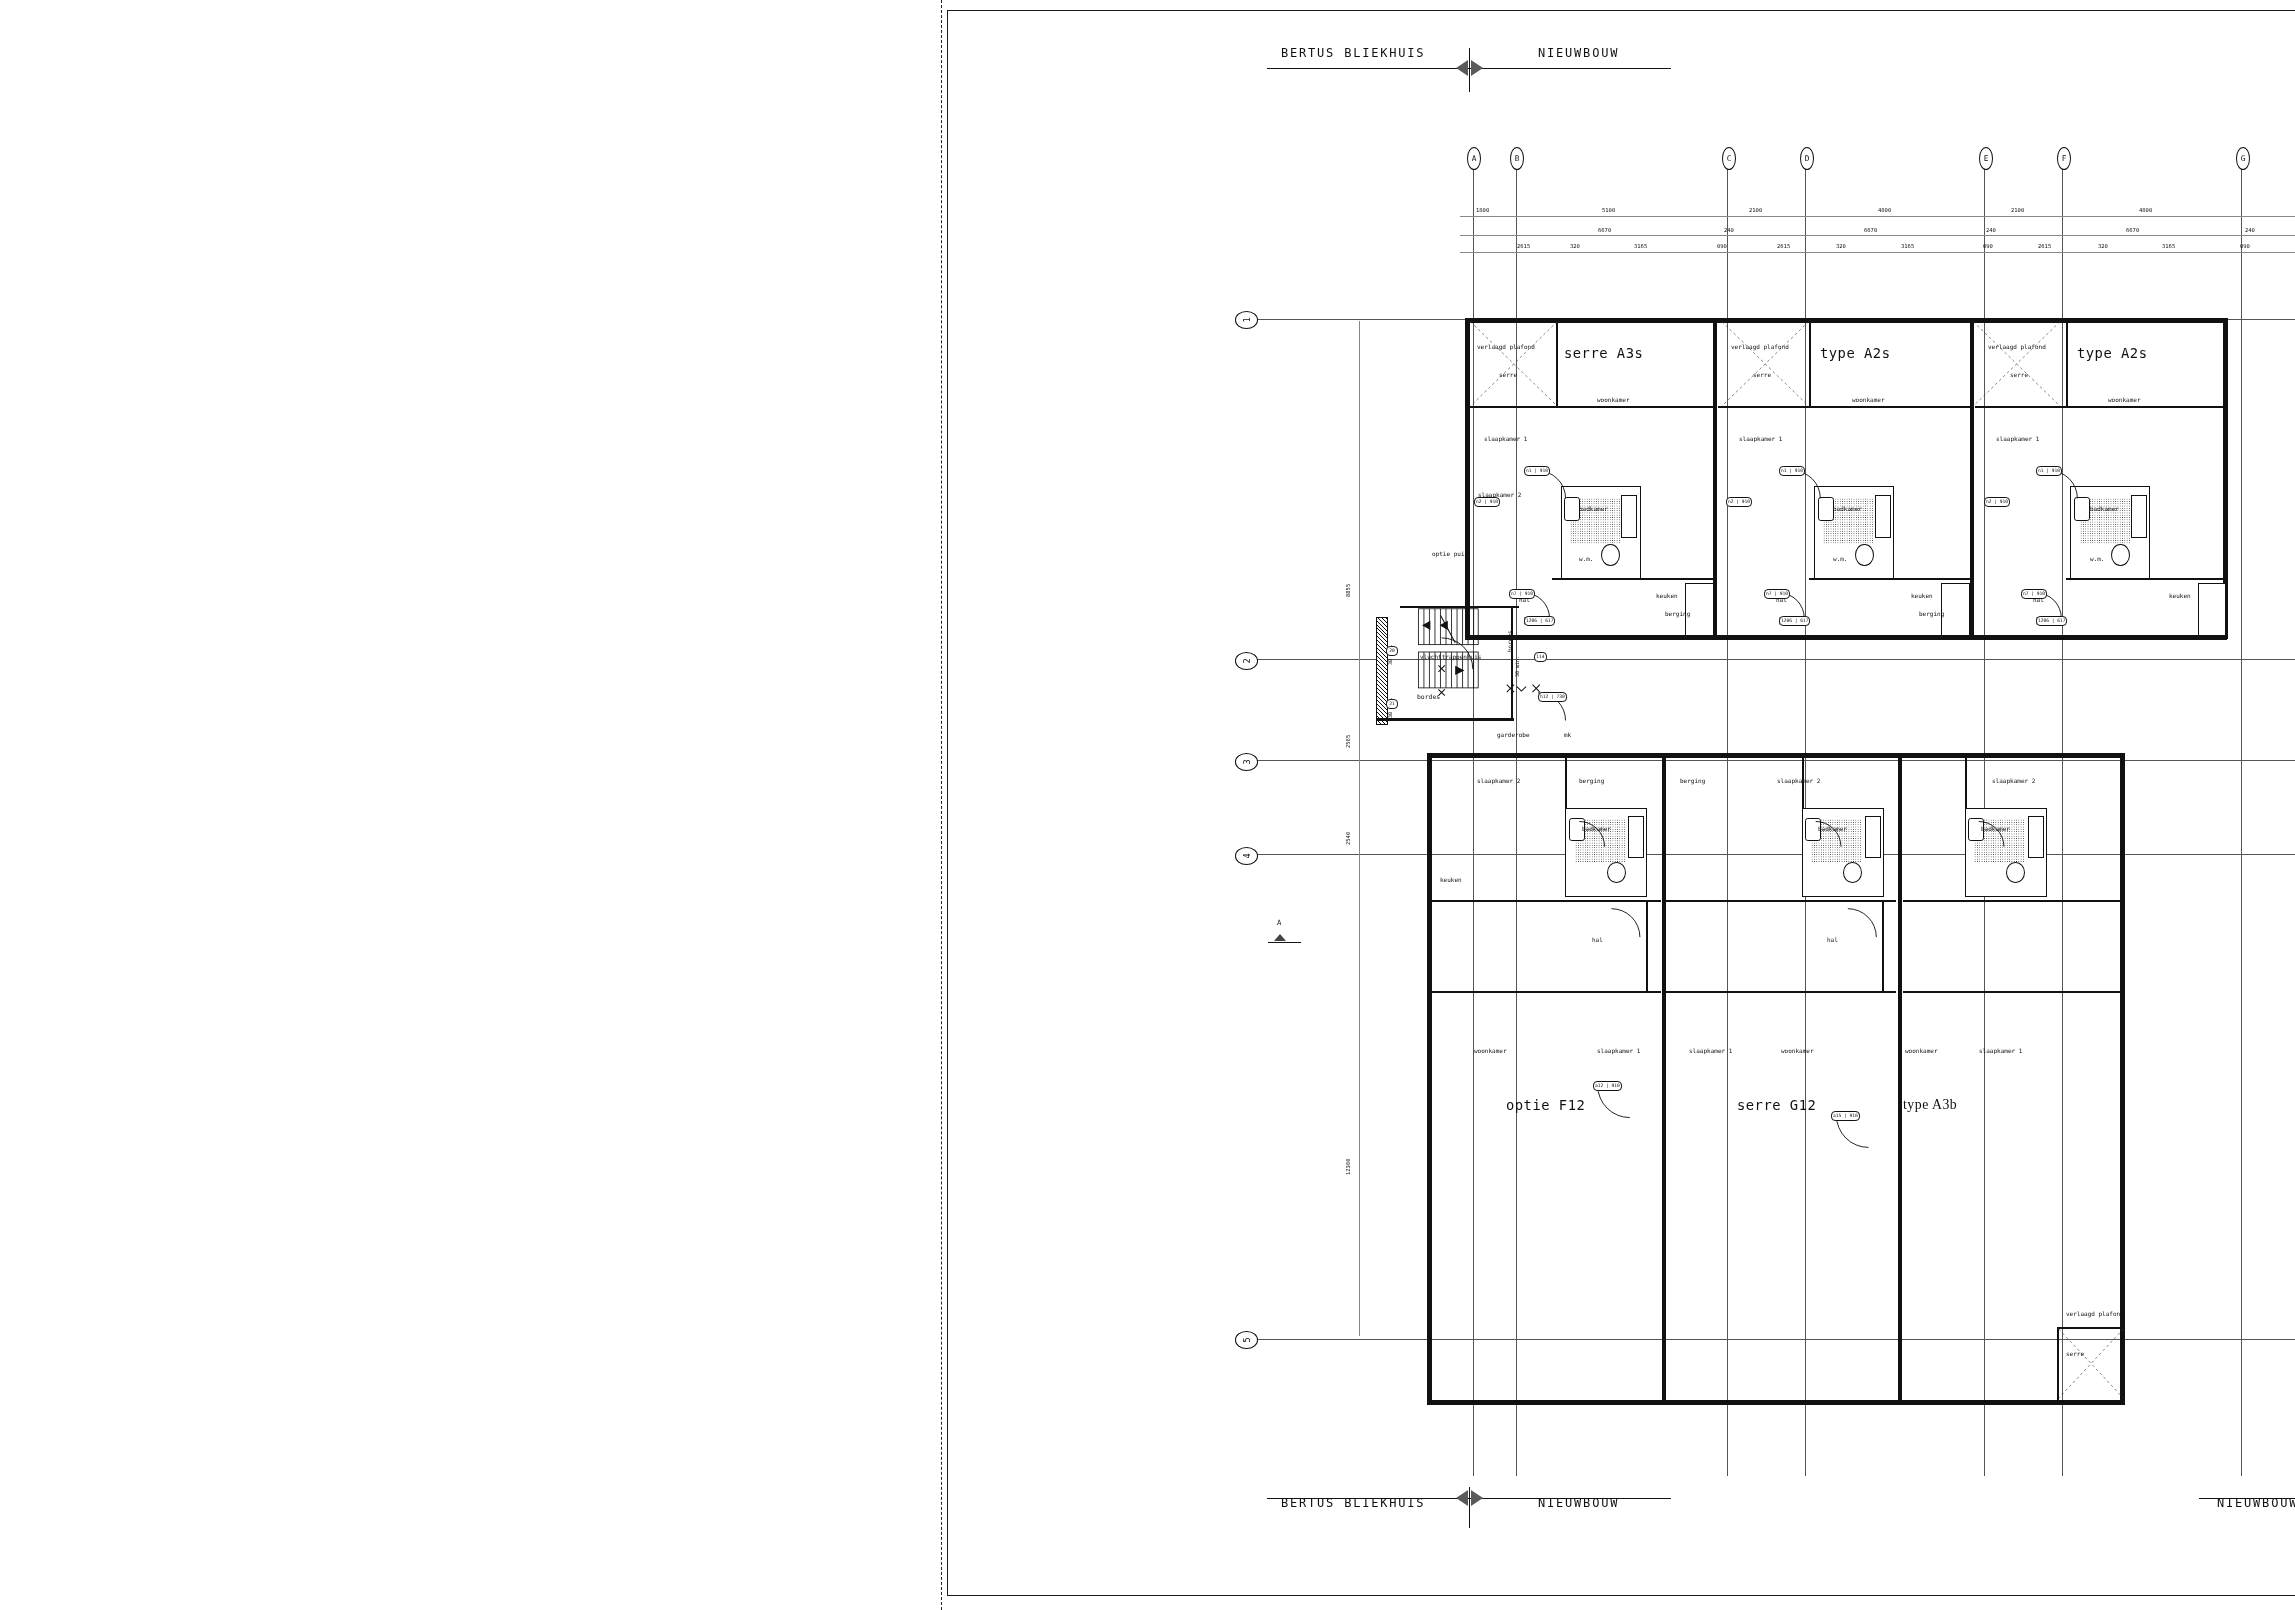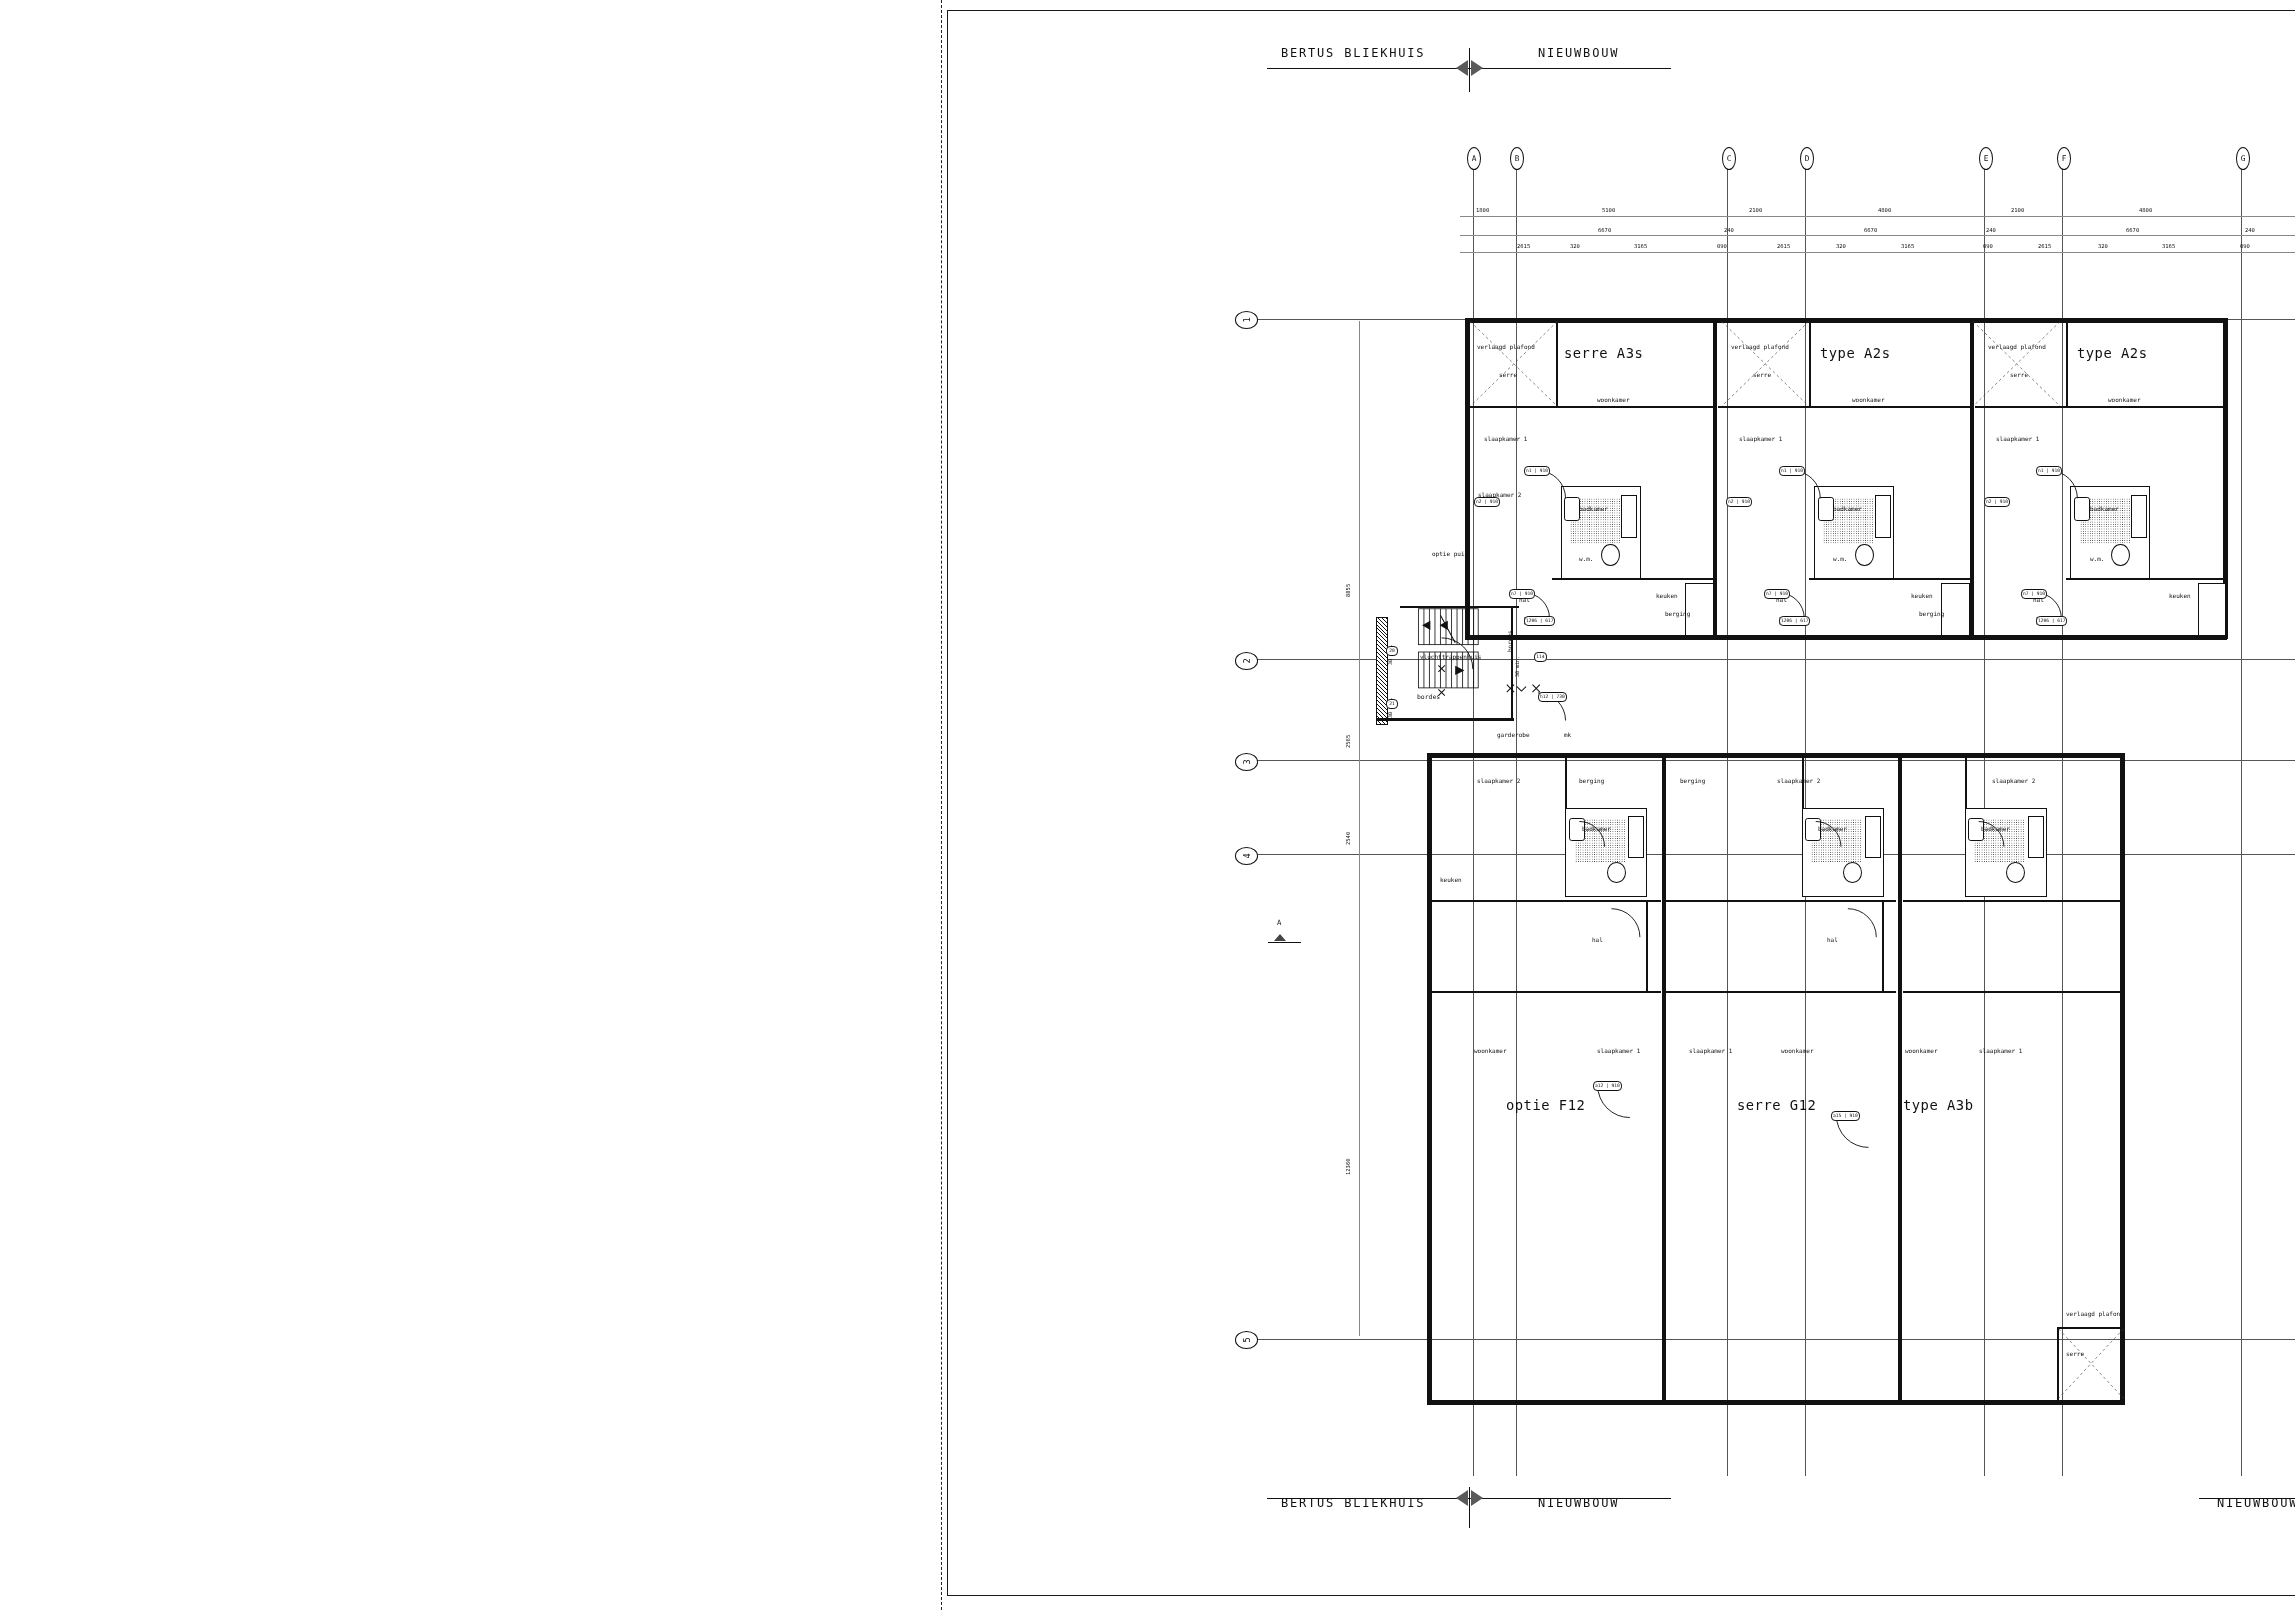--- a/index.html
+++ b/index.html
@@ -340,21 +340,21 @@
   <div class="roomlabel" style="left:334px;top:303px;">keuken</div>
   <div class="roomlabel" style="left:589px;top:303px;">keuken</div>
   <div class="roomlabel" style="left:847px;top:303px;">keuken</div>
   <div class="roomlabel" style="left:343px;top:321px;">berging</div>
   <div class="roomlabel" style="left:597px;top:321px;">berging</div>
 
   <div class="roomlabel" style="left:110px;top:261px;">optie pui</div>
 
   <div class="typelabel" style="left:184px;top:808px;">optie F12</div>
   <div class="typelabel" style="left:415px;top:808px;">serre G12</div>
-  <div class="typelabel" style="left:581px;top:808px;">type A3b</div>
+  <div class="typelabel" style="left:581px;top:808px;font-family:Liberation Serif, serif;">type A3b</div>
 
   <div class="roomlabel" style="left:155px;top:488px;">slaapkamer 2</div>
   <div class="roomlabel" style="left:455px;top:488px;">slaapkamer 2</div>
   <div class="roomlabel" style="left:670px;top:488px;">slaapkamer 2</div>
 
   <div class="roomlabel" style="left:260px;top:536px;">badkamer</div>
   <div class="roomlabel" style="left:496px;top:536px;">badkamer</div>
   <div class="roomlabel" style="left:659px;top:536px;">badkamer</div>
 
   <div class="roomlabel" style="left:118px;top:587px;">keuken</div>

